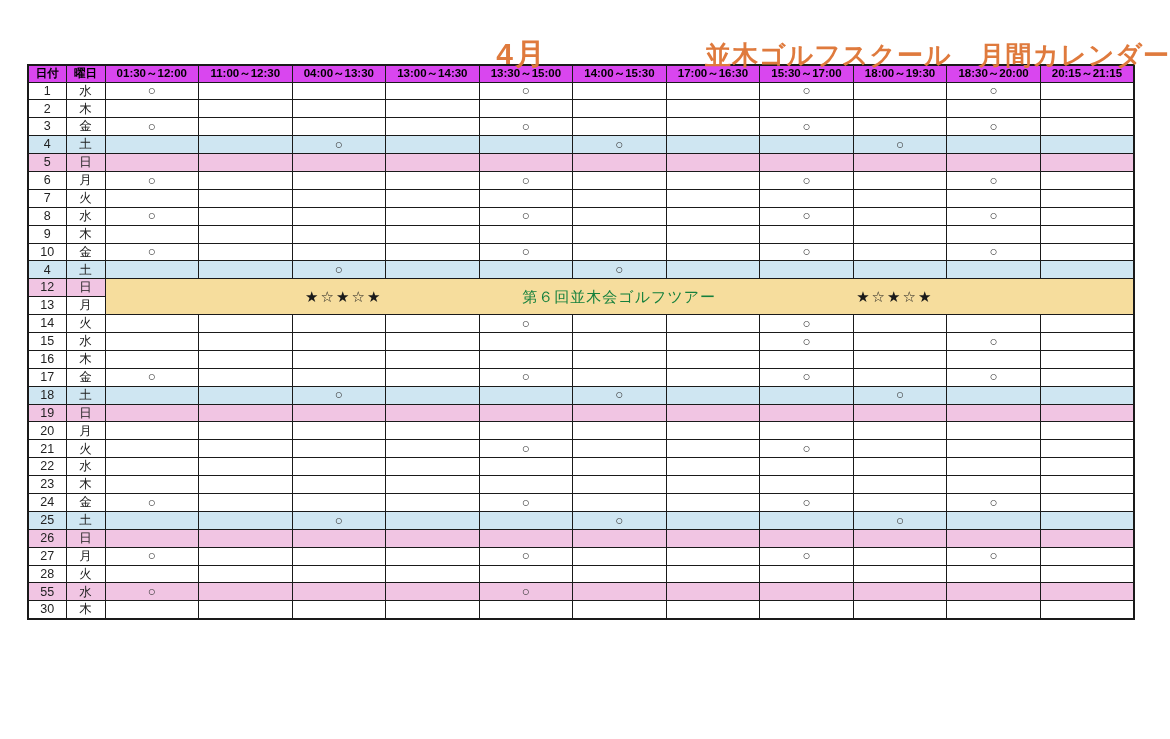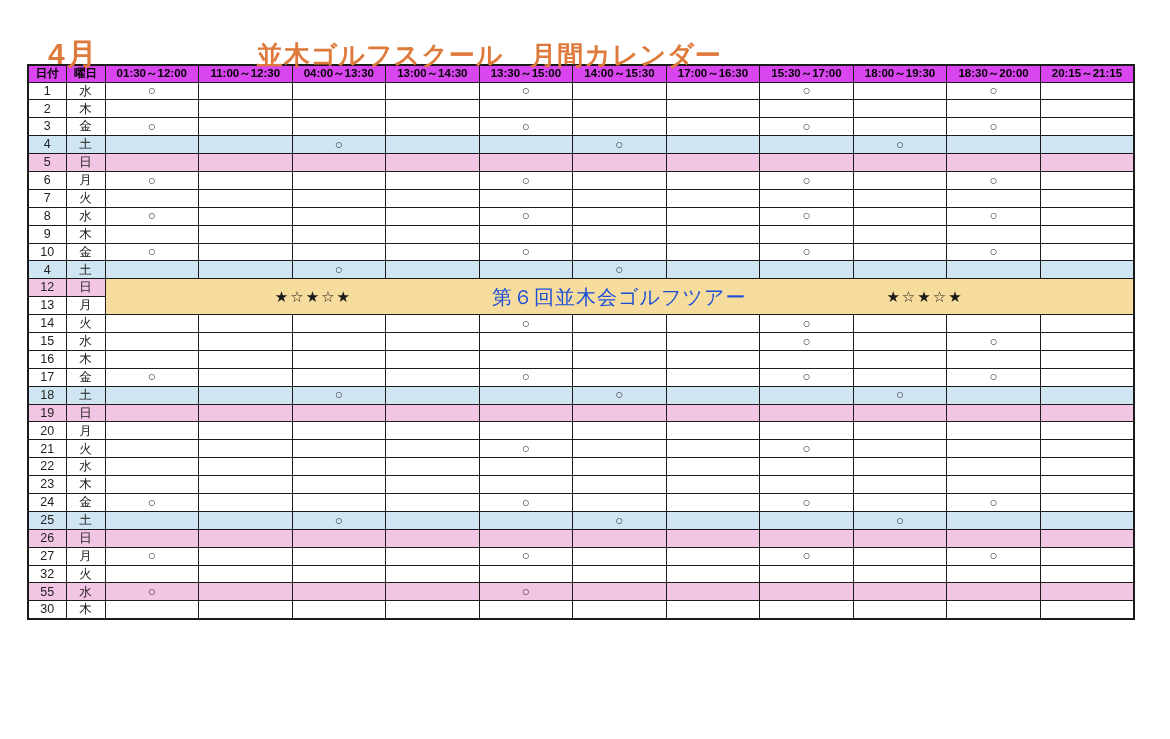--- a/index.html
+++ b/index.html
@@ -15,20 +15,21 @@
     width:1170px;height:739px;
     background:#ffffff;
     font-family:"Liberation Sans","DejaVu Sans",sans-serif;
     overflow:hidden;
   }
   .title-bar{
     display:flex;
     align-items:baseline;
     padding:34px 0 0 48px;
     height:46px;
+    justify-content:flex-end;
   }
   .month-title{
     font-size:30px;
     font-weight:bold;
     color:var(--accent);
     letter-spacing:2px;
   }
   .main-title{
     font-size:26px;
     font-weight:bold;
@@ -78,22 +79,22 @@
     align-items:center;
     justify-content:center;
     gap:140px;
   }
   .banner-stars{
     font-size:15px;
     color:#1a1a1a;
     letter-spacing:2px;
   }
   .banner-label{
-    font-size:20px;
-    color:#1d4ed8;
+    font-size:15px;
+    color:#15803d;
     letter-spacing:1px;
   }
   .mark{
     font-size:13.5px;
     color:#3a3a3a;
   }
 </style>
 </head>
 <body>
 
@@ -509,21 +510,21 @@
         <td></td>
         <td><span class="mark">○</span></td>
         <td></td>
         <td></td>
         <td><span class="mark">○</span></td>
         <td></td>
         <td><span class="mark">○</span></td>
         <td></td>
       </tr>
       <tr class="weekday">
-        <td>32</td>
+        <td>28</td>
         <td>火</td>
         <td></td>
         <td></td>
         <td></td>
         <td></td>
         <td></td>
         <td></td>
         <td></td>
         <td></td>
         <td></td>

